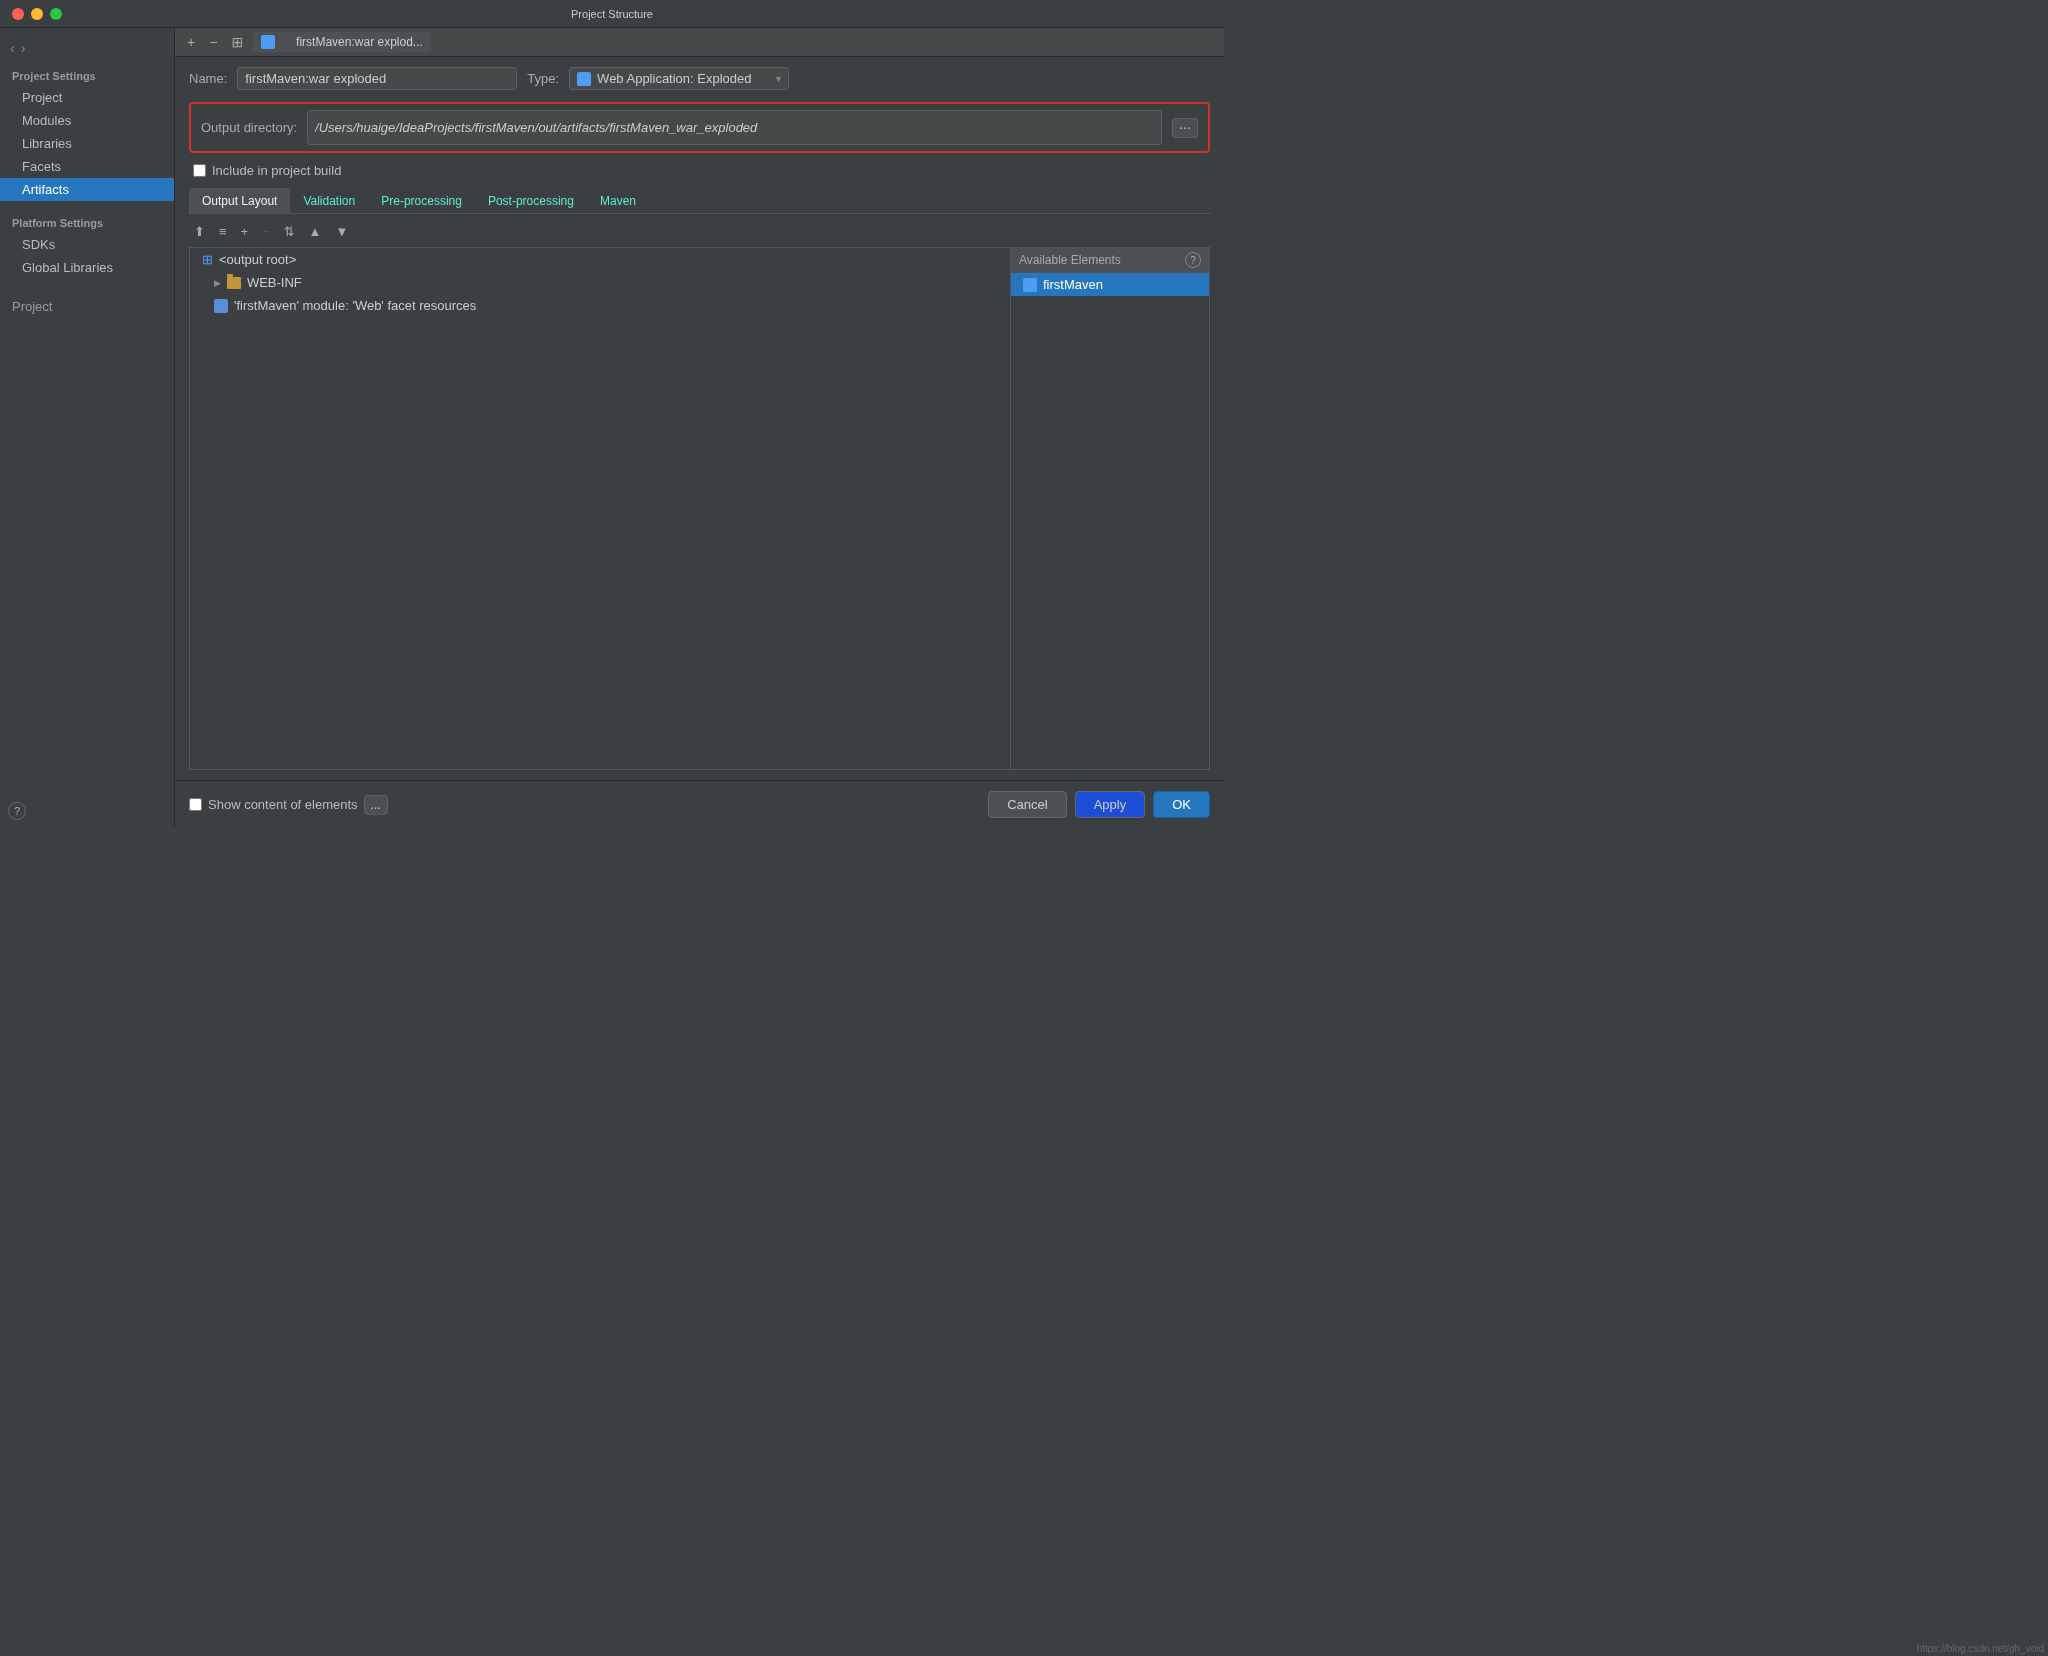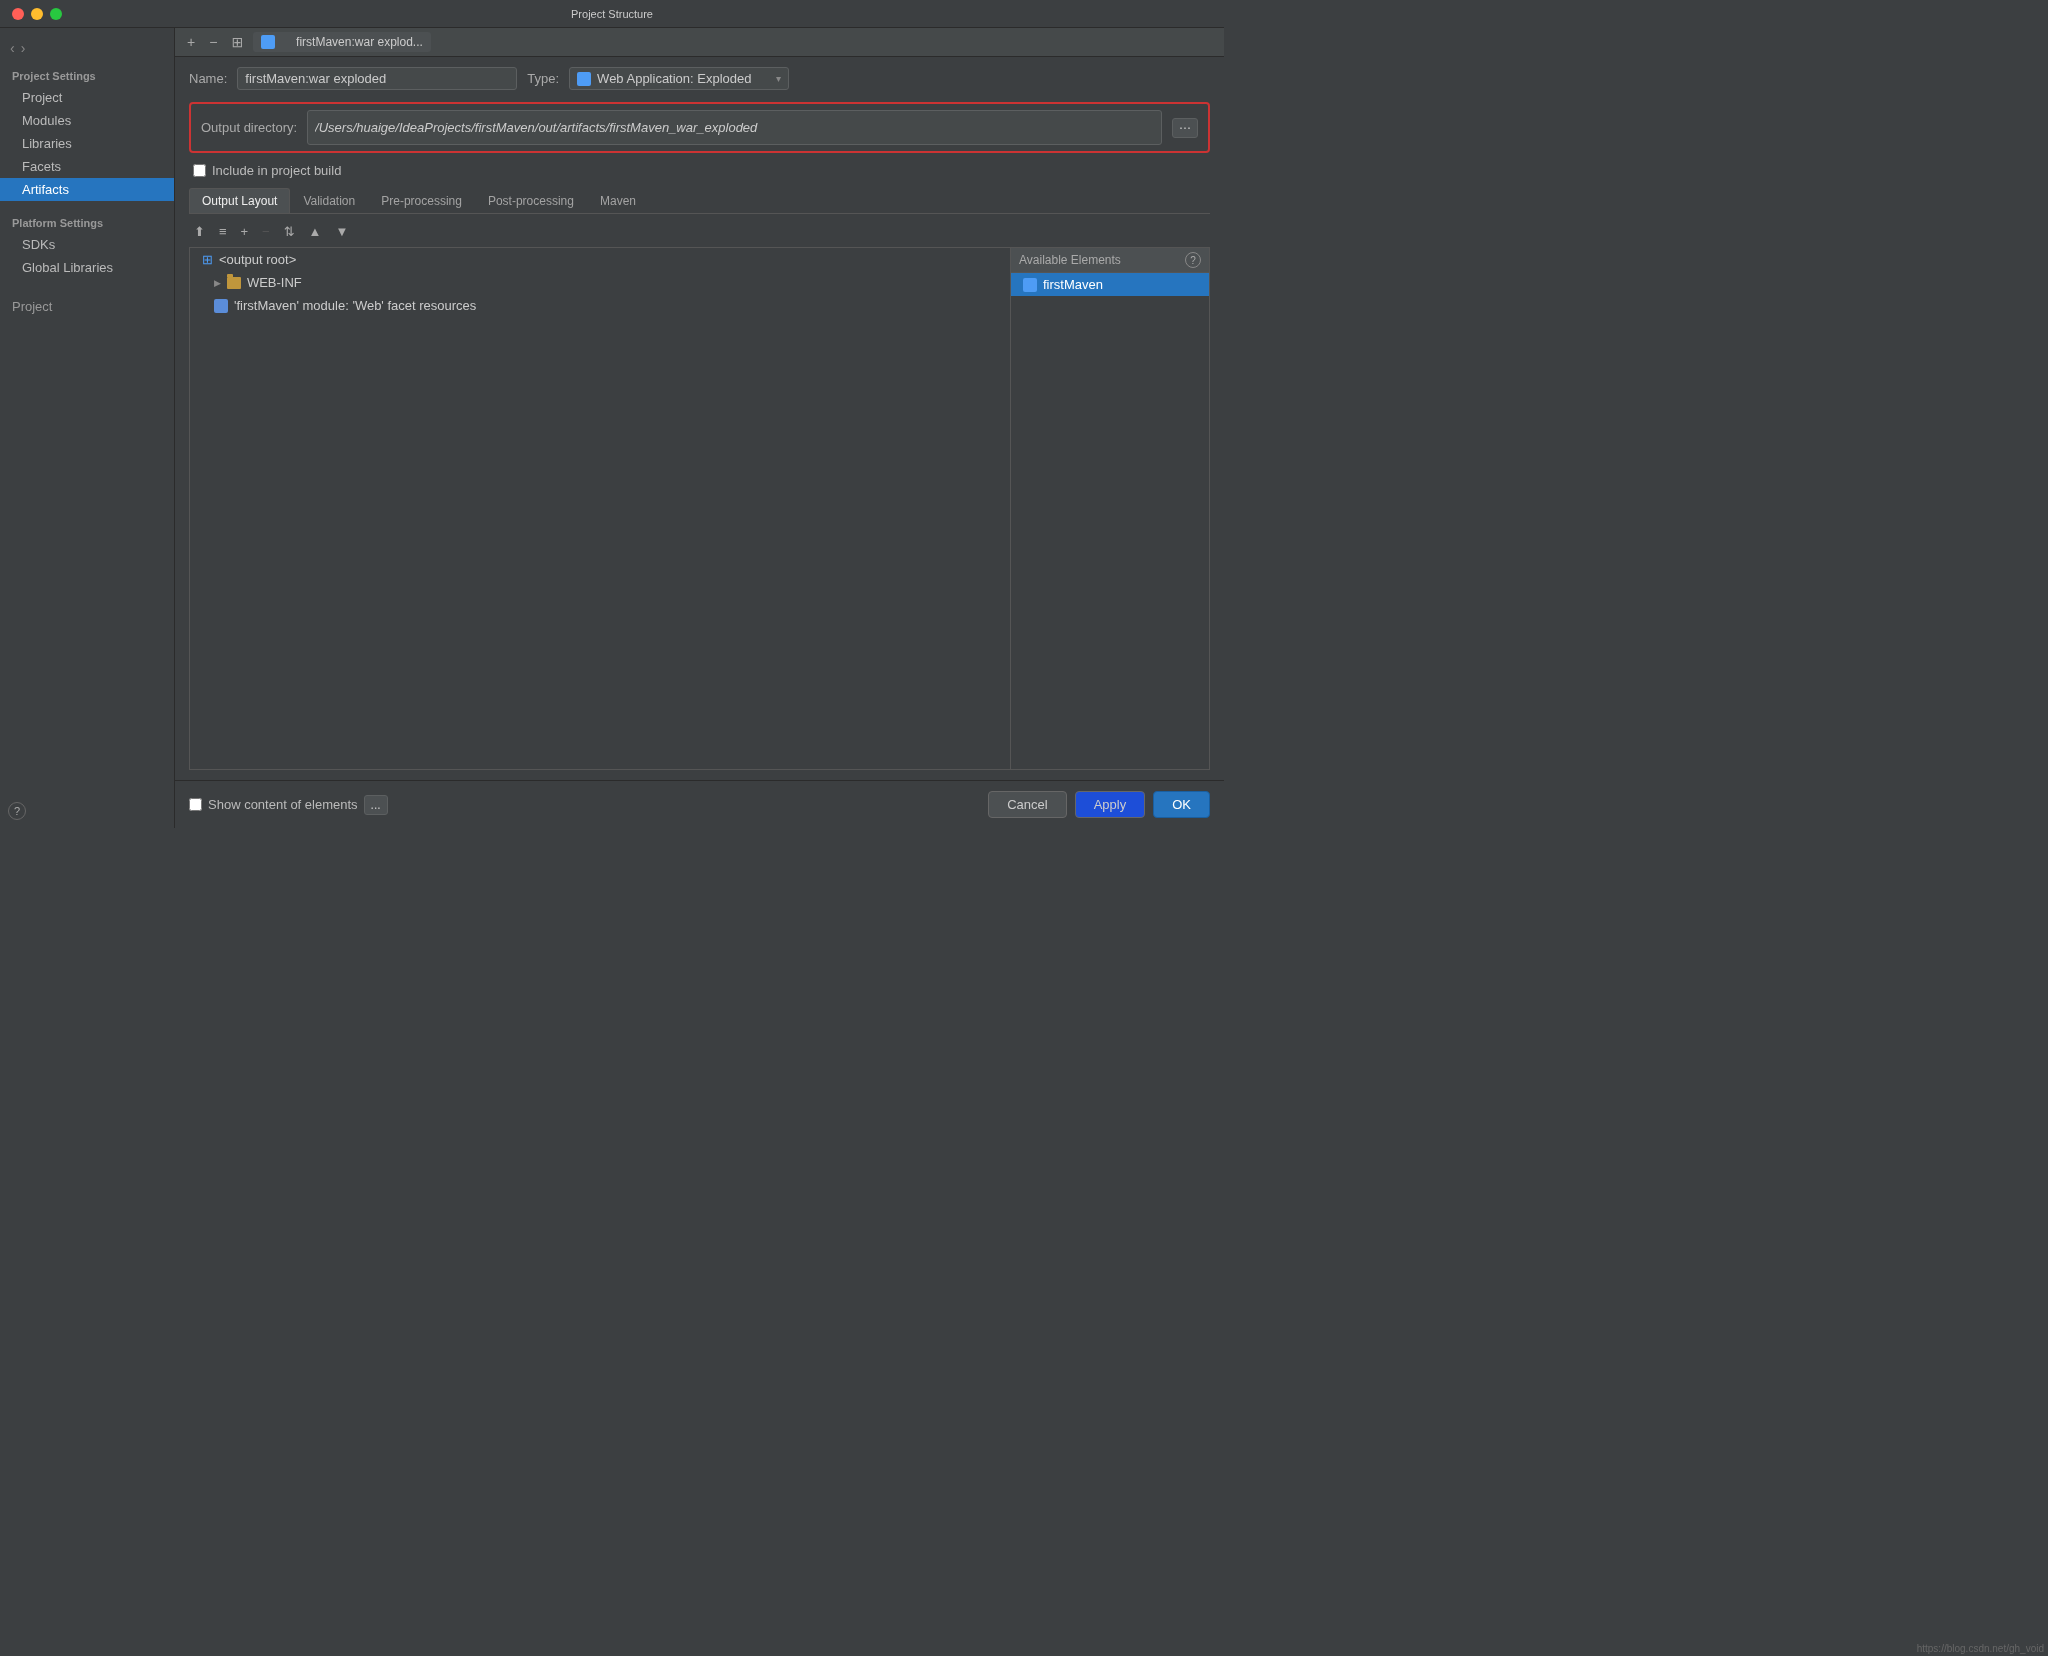--- a/index.html
+++ b/index.html
@@ -266,21 +266,21 @@
     
     .tabs-row {
       display: flex;
       gap: 0;
       border-bottom: 1px solid #555;
       margin-bottom: 8px;
     }
     .tab-item {
       padding: 5px 12px;
       font-size: 12px;
-      color: #a3a3a3;
+      color: #5eead4;
       cursor: pointer;
       border: 1px solid transparent;
       border-bottom: none;
       border-radius: 3px 3px 0 0;
     }
     .tab-item.active {
       background: #4c5052;
       border-color: #555;
       color: #eeeeee;
     }

